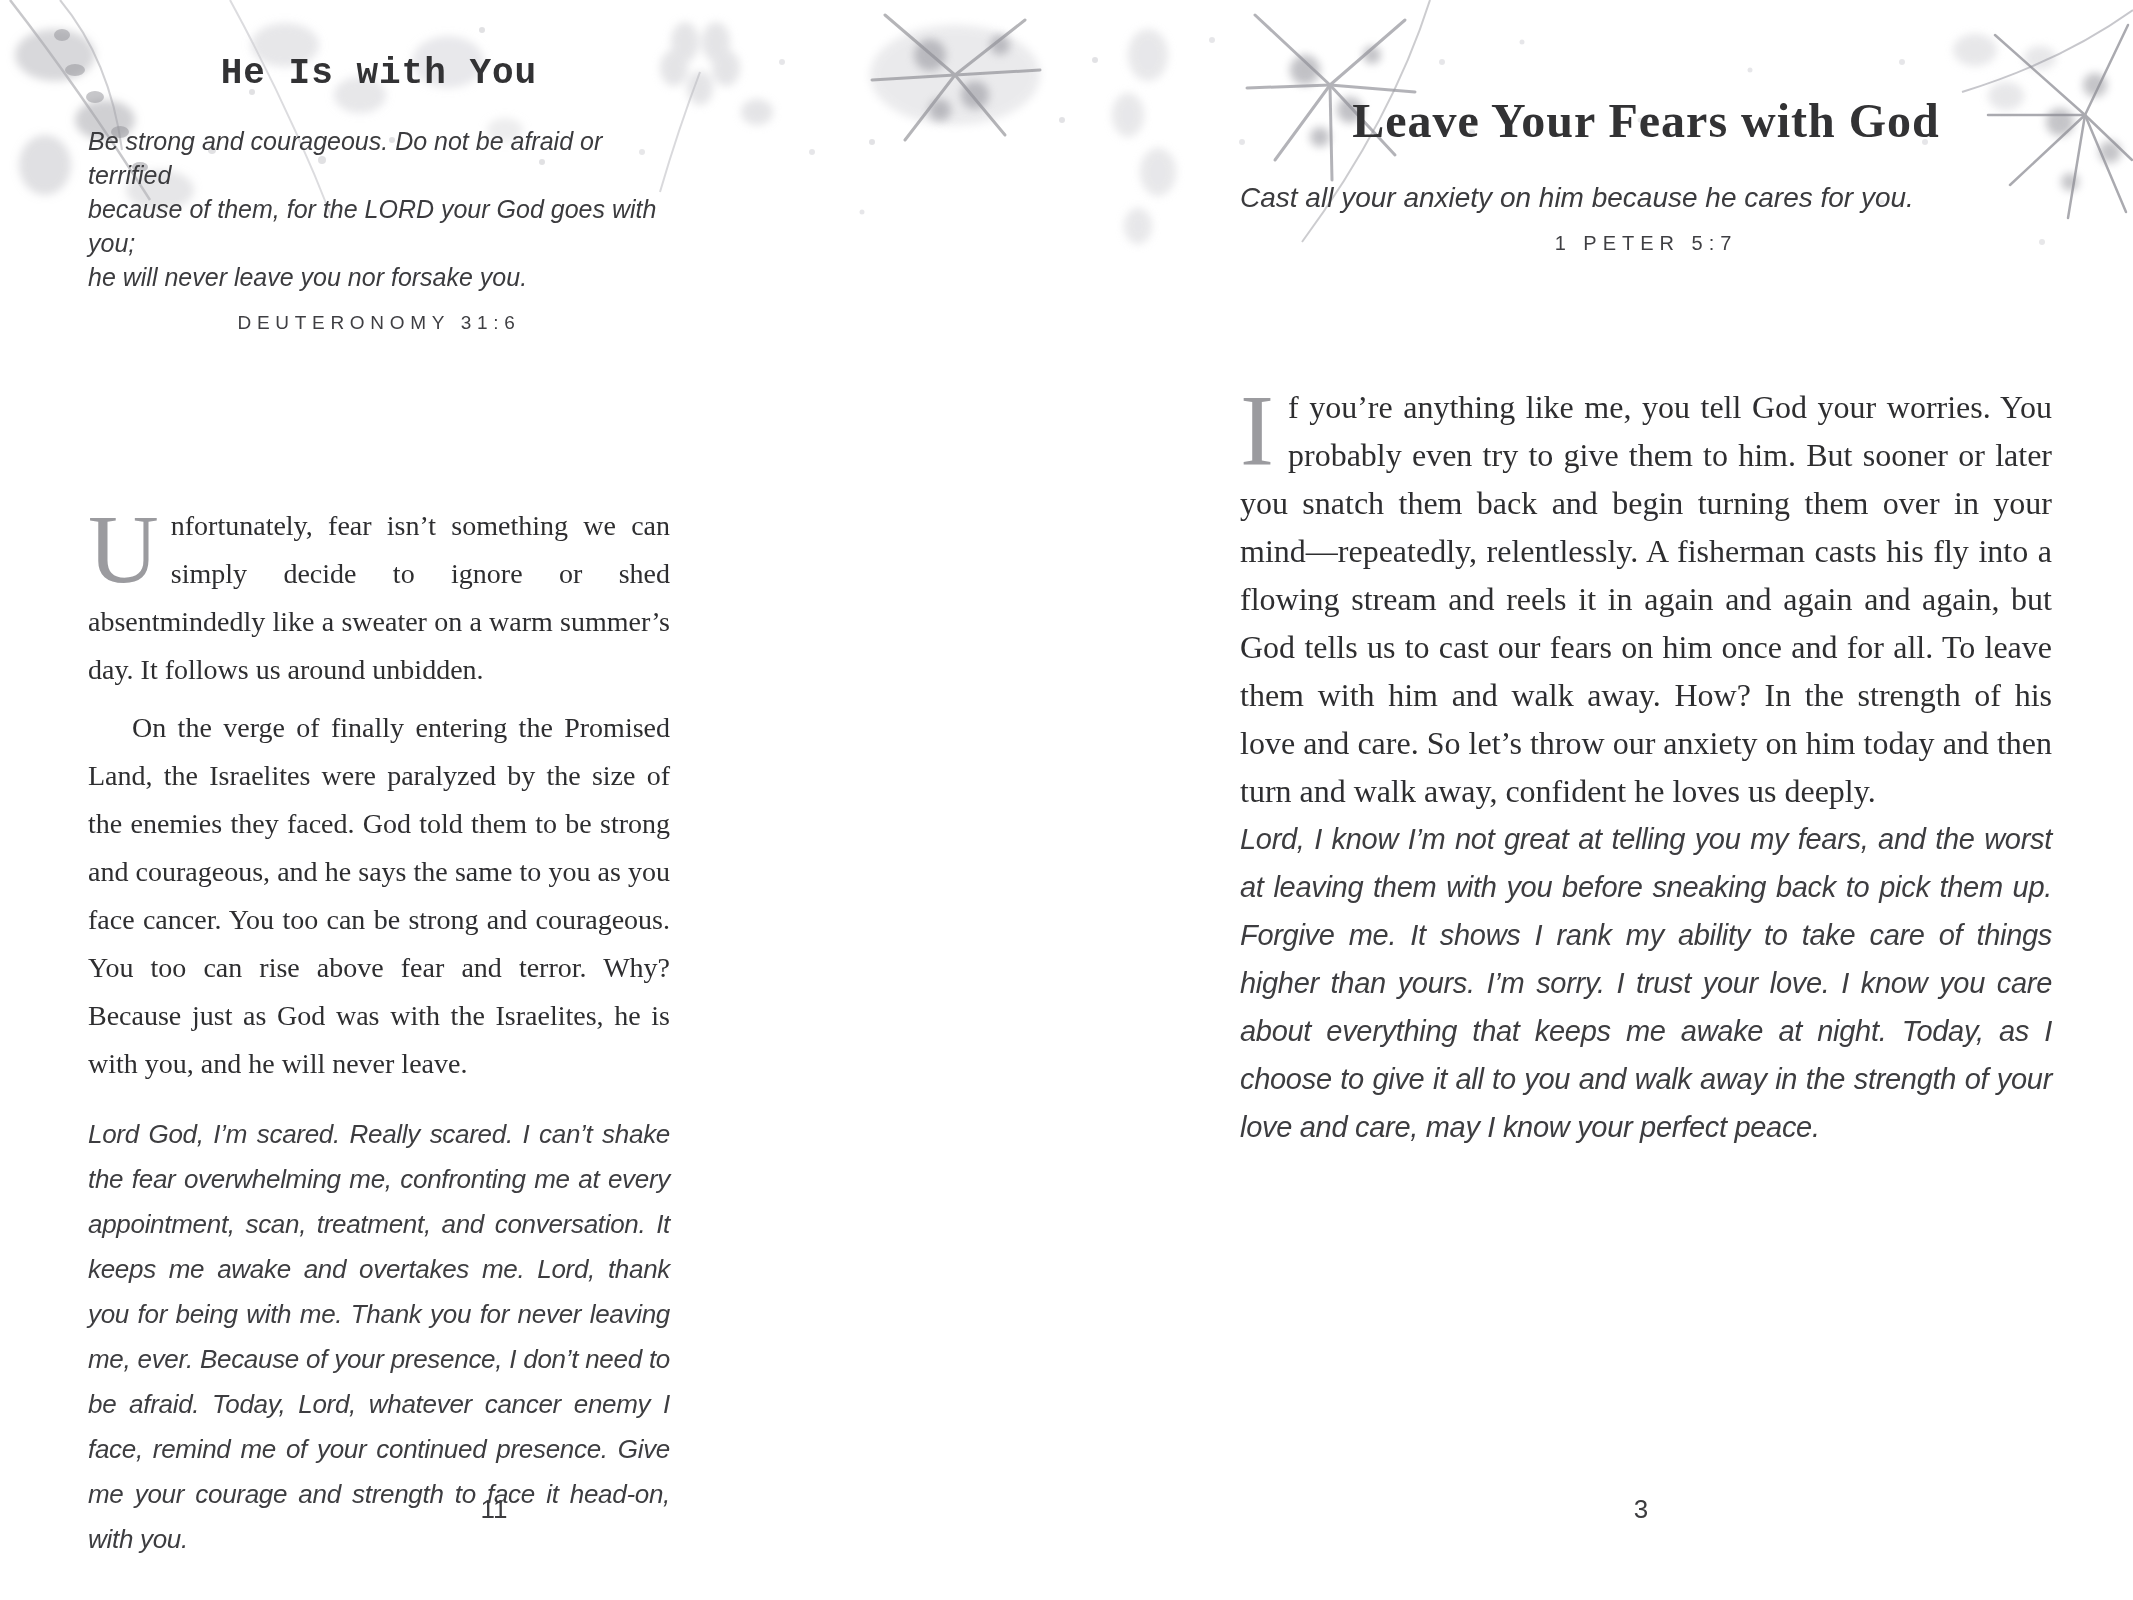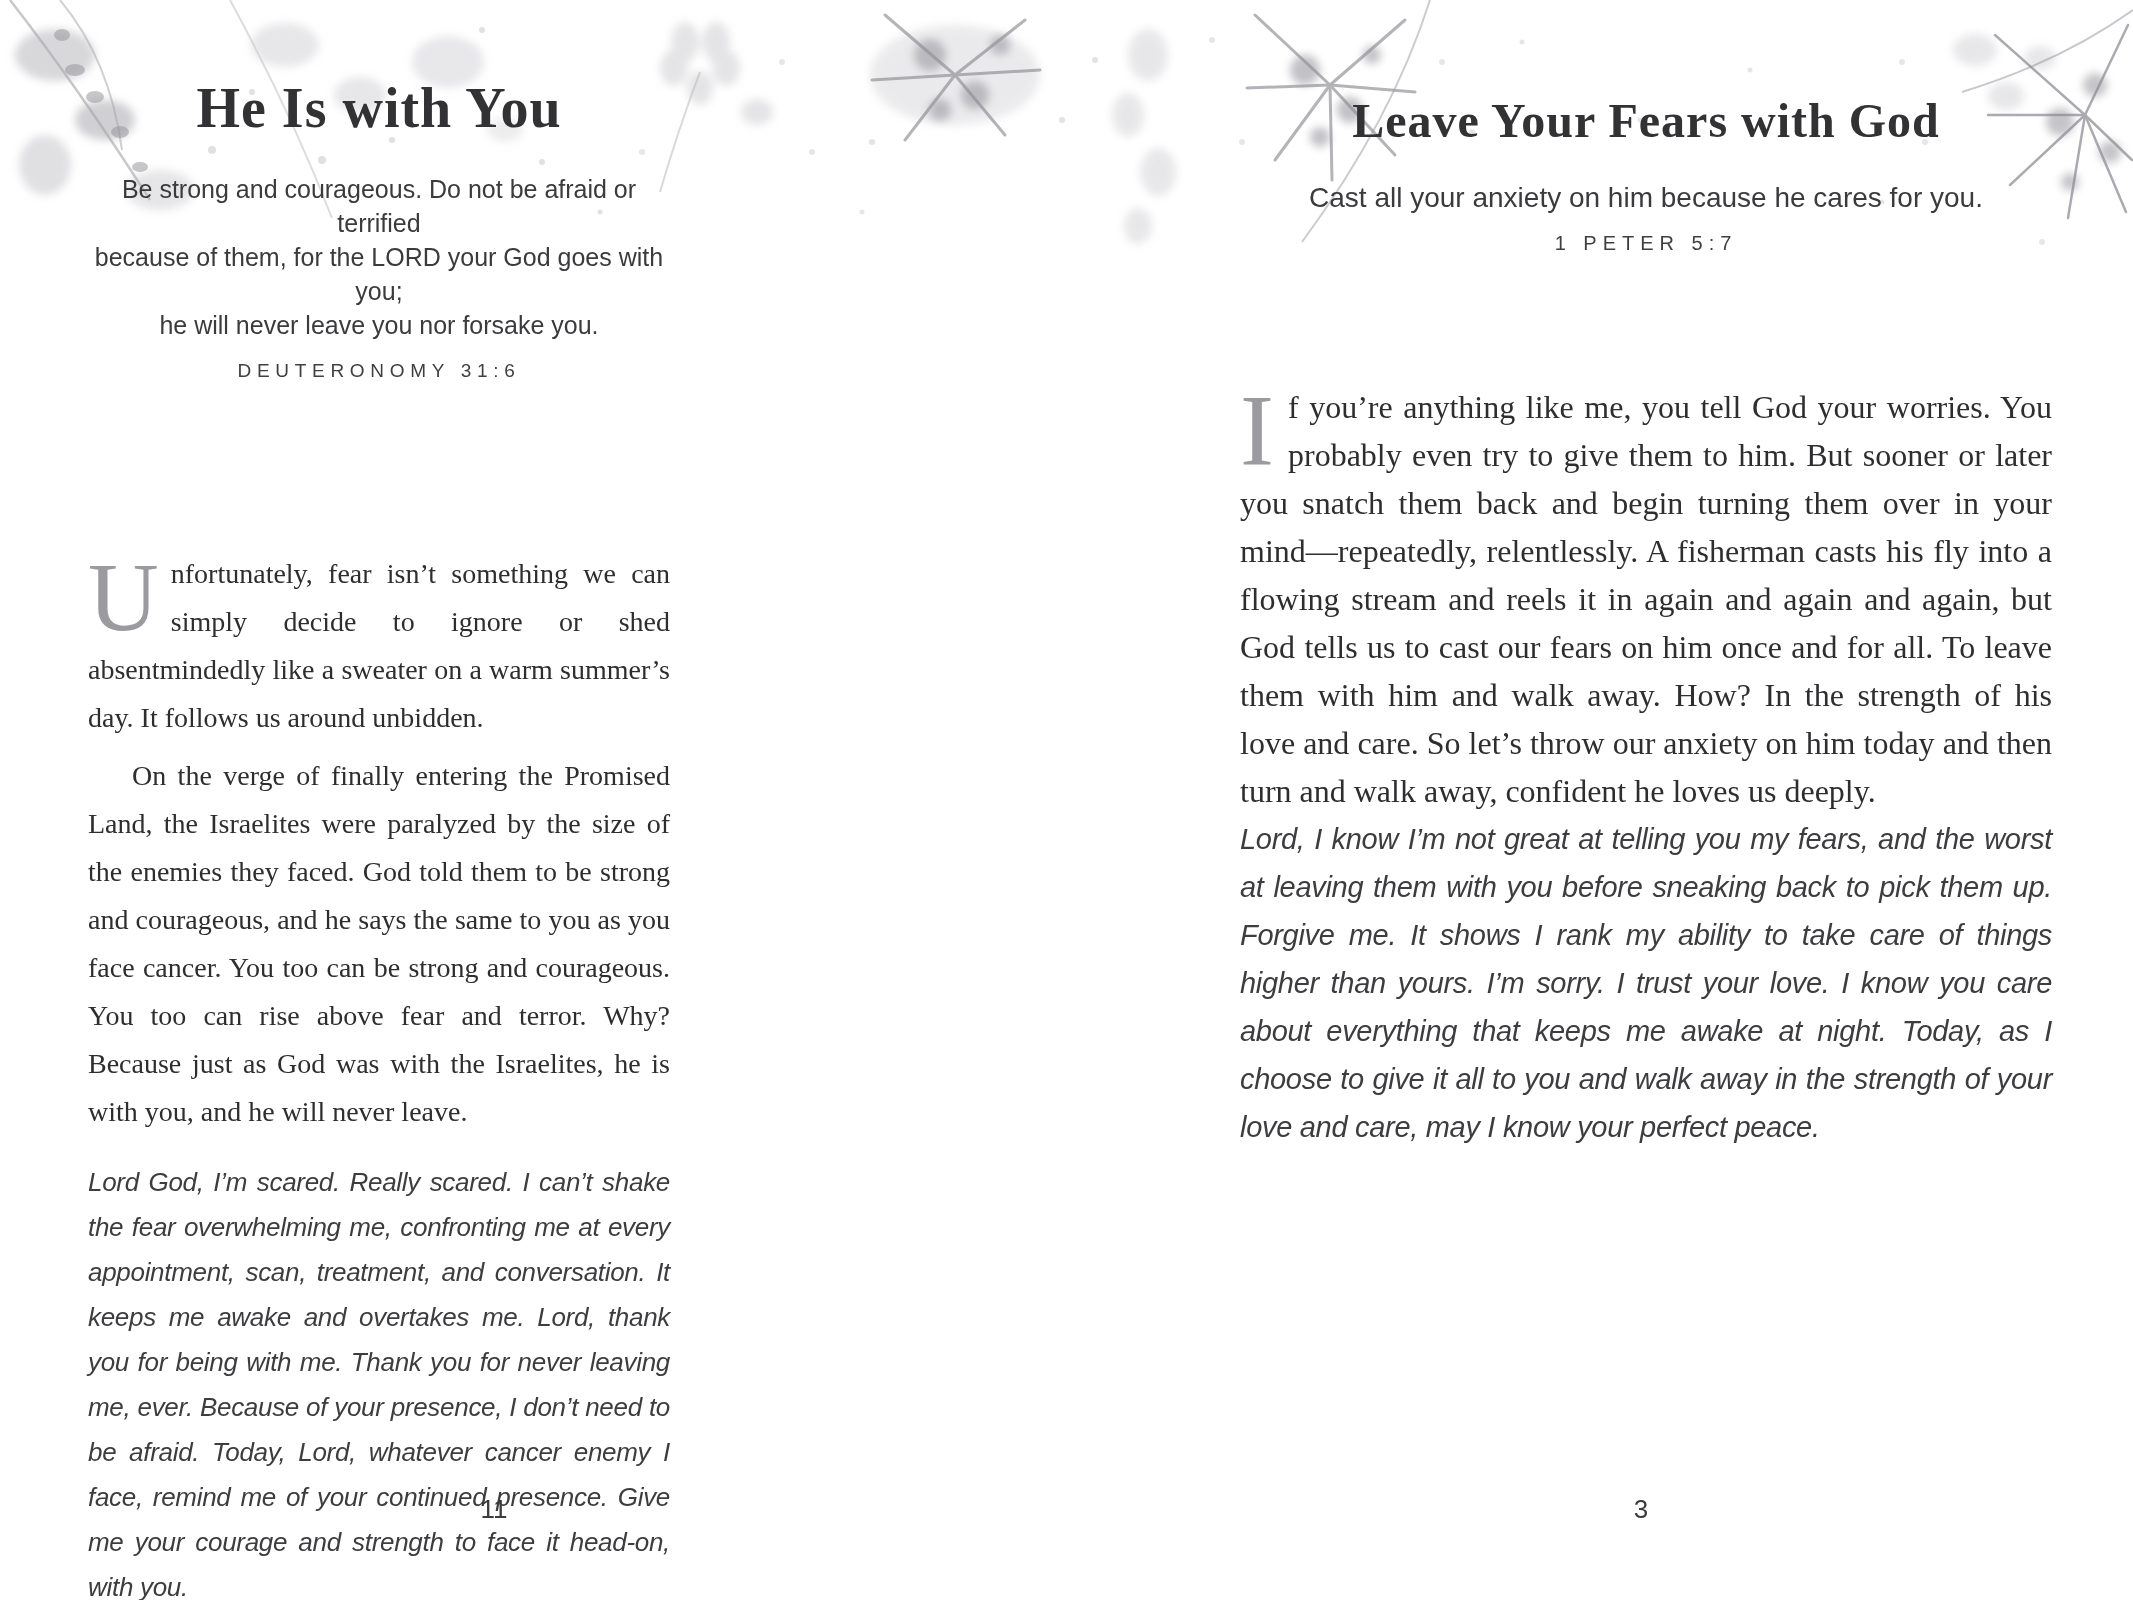--- a/index.html
+++ b/index.html
@@ -12,26 +12,26 @@
   }
   .florals{position:absolute;left:0;top:0;pointer-events:none;}
   .page-col{position:absolute;top:0;}
   .left-col{left:88px;width:582px;}
   .right-col{left:1240px;width:812px;}
 
   .chapter-title{
     font-family:"Liberation Serif", serif;
     font-weight:700;color:#323234;text-align:center;letter-spacing:1px;
   }
-  .left-col .chapter-title{margin-top:82px;font-size:56px;line-height:52px;}
+  .left-col .chapter-title{margin-top:48px;font-size:36px;line-height:52px;font-family:Liberation Mono, monospace;}
   .right-col .chapter-title{margin-top:94px;font-size:48px;line-height:54px;}
 
   .verse{
-    font-family:"Liberation Sans", sans-serif;
-    color:#3b3b3e;text-align:center;
+    font-family:"Liberation Sans", sans-serif;font-style:italic;
+    color:#3b3b3e;
   }
   .left-col .verse{margin-top:24px;font-size:25px;line-height:34px;}
   .right-col .verse{margin-top:26px;font-size:28px;line-height:36px;}
 
   .verse-ref{
     font-family:"Liberation Sans", sans-serif;font-style:normal;
     color:#3f3f43;text-align:center;letter-spacing:0.3em;
   }
   .left-col .verse-ref{margin-top:18px;font-size:19px;}
   .right-col .verse-ref{margin-top:16px;font-size:20px;}

